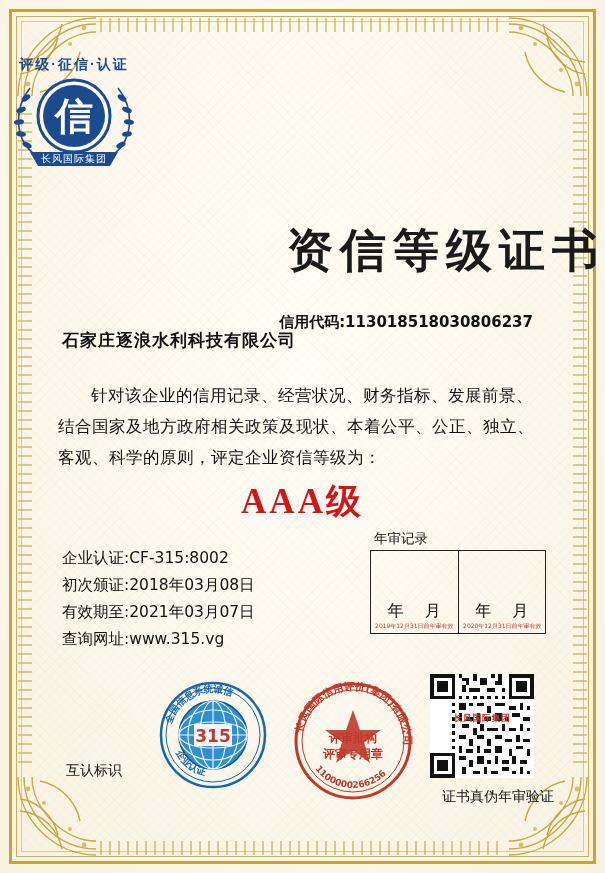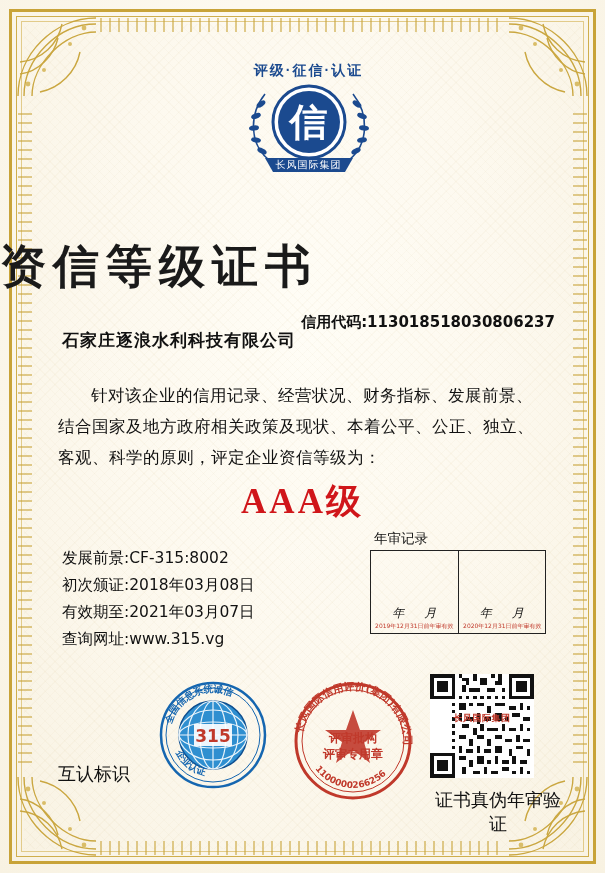--- a/index.html
+++ b/index.html
@@ -88,24 +88,23 @@
     background-image:
       repeating-linear-gradient(45deg, rgba(200,170,100,0.05) 0 1px, rgba(255,255,255,0) 1px 7px),
       repeating-linear-gradient(-45deg, rgba(200,170,100,0.05) 0 1px, rgba(255,255,255,0) 1px 7px);
     pointer-events: none;
   }
 
   
   .emblem-wrap {
     position: absolute;
     left: 0; right: 0;
-    top: 60px;
+    top: 54px;
     display: flex;
-    justify-content: center;
-    padding-left: 12px;
+    justify-content: flex-start;
   }
   .emblem {
     position: relative;
     width: 148px;
     height: 126px;
   }
   .emblem-arc {
     position: absolute;
     left: 0; top: 0;
     width: 148px;
@@ -113,33 +112,33 @@
     font-size: 14px;
     letter-spacing: 2px;
     color: #1b4a8f;
     font-weight: bold;
     font-family: "Liberation Sans", sans-serif;
   }
 
   
   .main-title {
     position: absolute;
-    top: 236px;
+    top: 220px;
     left: 0; right: 0;
-    text-align: left;
+    text-align: right;
     font-size: 46px;
     font-weight: bold;
     letter-spacing: 7px;
     color: #1a1a1a;
     font-family: Liberation Serif, serif;
   }
   .credit-code {
     position: absolute;
     top: 313px;
-    right: 50px;
+    right: 72px;
     font-size: 15px;
     color: #111;
     font-weight: bold;
     font-family: "DejaVu Sans", "Liberation Sans", sans-serif;
   }
   .company {
     position: absolute;
     top: 329px;
     left: 62px;
     font-size: 17px;
@@ -206,26 +205,25 @@
     table-layout: fixed;
   }
   .review-table td {
     border: 1px solid #222;
     vertical-align: bottom;
     text-align: center;
     padding: 0 0 2px 0;
     position: relative;
   }
   .cell-ym {
-    font-size: 12px;
+    font-size: 16px;
     color: #111;
     letter-spacing: 8px;
     padding-left: 8px;
     font-family: "DejaVu Sans", "Liberation Sans", sans-serif;
-    font-style: italic;
   }
   .cell-note {
     font-size: 6.5px;
     color: #c0392b;
     white-space: nowrap;
     transform: scale(0.92);
     font-family: "DejaVu Sans", "Liberation Sans", sans-serif;
   }
 
   
@@ -247,21 +245,21 @@
     font-family: "DejaVu Sans", "Liberation Sans", sans-serif;
   }
   .badge-cf-inner {
     position: absolute;
     left: 4px; top: 4px; right: 4px; bottom: 4px;
     border: 1px solid #1b4a8f;
     border-radius: 50%;
   }
   .caption {
     position: absolute;
-    font-size: 18px;
+    font-size: 14px;
     color: #111;
     text-align: center;
     font-family: "DejaVu Sans", "Liberation Sans", sans-serif;
   }
   .cap-cf { left: 50px; top: 762px; width: 88px; }
   .cap-qr { left: 428px; top: 788px; width: 140px; }
 
   .seal-blue {
     position: absolute;
     left: 158px;
@@ -425,21 +423,21 @@
 
   <div class="body-text">
     <span class="indent">针对该企业的信用记录、经营状况、财务指标、发展前景、</span>
     <span>结合国家及地方政府相关政策及现状、本着公平、公正、独立、</span>
     <span>客观、科学的原则，评定企业资信等级为：</span>
   </div>
 
   <div class="grade">AAA级</div>
 
   <div class="details">
-    <div>发展前景:CF-315:8002</div>
+    <div>企业认证:CF-315:8002</div>
     <div>初次颁证:2018年03月08日</div>
     <div>有效期至:2021年03月07日</div>
     <div>查询网址:www.315.vg</div>
   </div>
 
   <div class="review">
     <div class="review-title">年审记录</div>
     <table class="review-table">
       <tbody>
           <tr>

